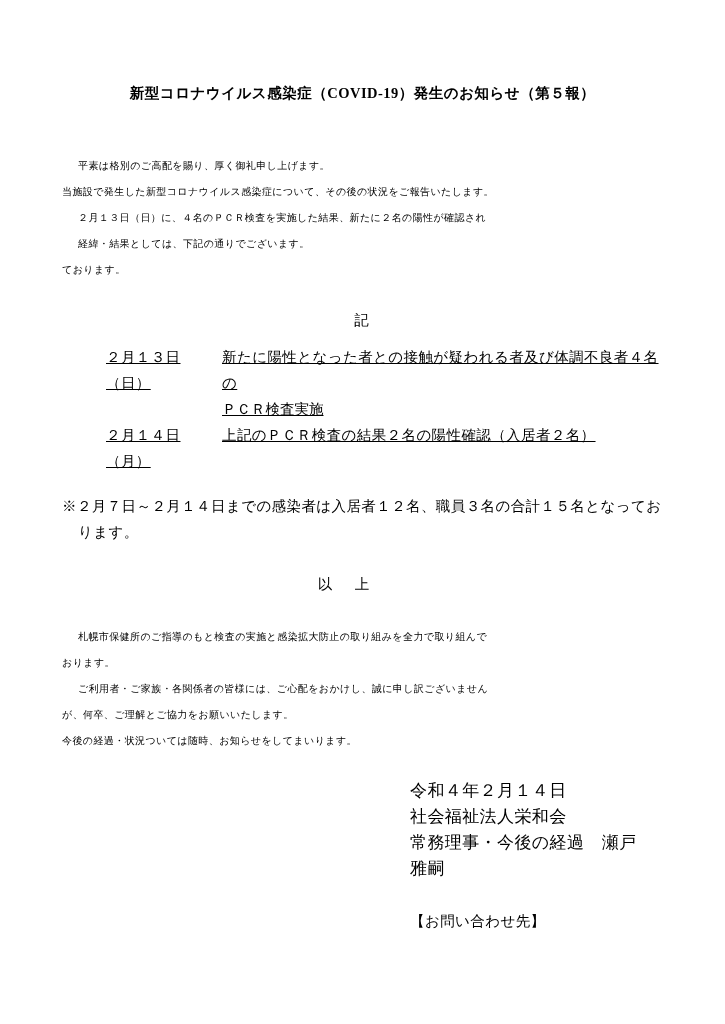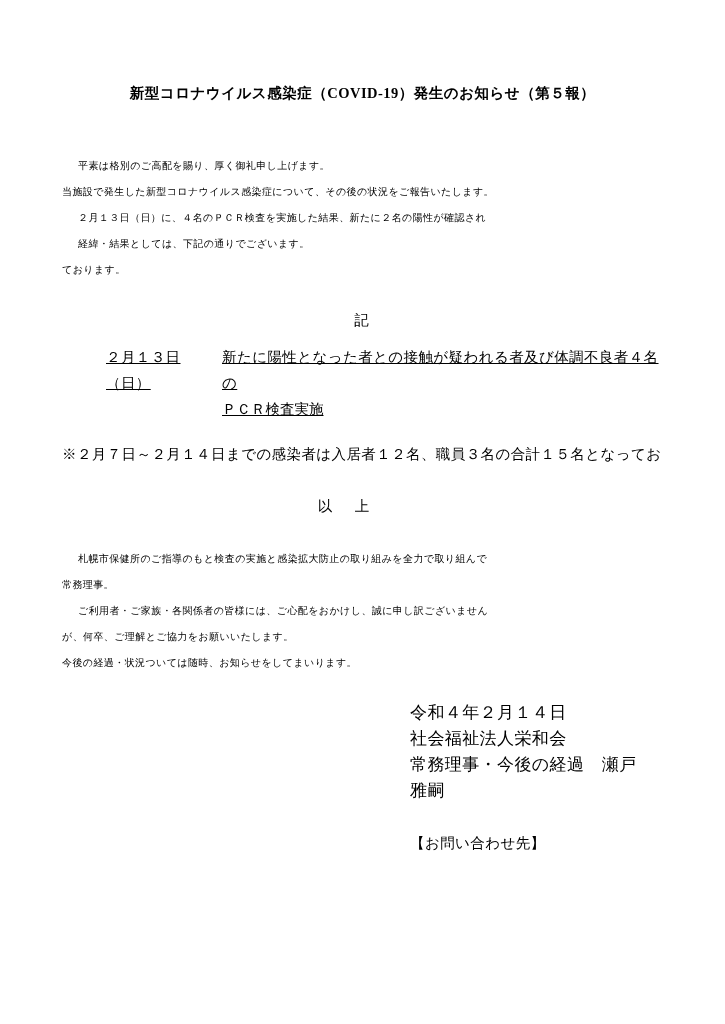--- a/index.html
+++ b/index.html
@@ -128,31 +128,36 @@
 
   <div class="schedule">
     <div class="sched-row">
       <div class="sched-date">２月１３日（日）</div>
       <div class="sched-desc">新たに陽性となった者との接触が疑われる者及び体調不良者４名の</div>
     </div>
     <div class="sched-cont">
       <div class="sched-date">&nbsp;</div>
       <div class="sched-desc">ＰＣＲ検査実施</div>
     </div>
+    <div class="sched-row">
+      <div class="sched-date">２月１４日（月）</div>
+      <div class="sched-desc">上記のＰＣＲ検査の結果２名の陽性確認（入居者２名）</div>
+    </div>
   </div>
 
   <div class="note">
     <span class="line">※２月７日～２月１４日までの感染者は入居者１２名、職員３名の合計１５名となってお</span>
+    <span class="line cont">ります。</span>
   </div>
 
   <div class="ijou">以　上</div>
 
   <div class="block closing">
     <span class="line indent1">札幌市保健所のご指導のもと検査の実施と感染拡大防止の取り組みを全力で取り組んで</span>
-    <span class="line">常務理事。</span>
+    <span class="line">おります。</span>
     <span class="line indent1">ご利用者・ご家族・各関係者の皆様には、ご心配をおかけし、誠に申し訳ございません</span>
     <span class="line">が、何卒、ご理解とご協力をお願いいたします。</span>
     <span class="line">今後の経過・状況ついては随時、お知らせをしてまいります。</span>
   </div>
 
   <div class="signature">
     <span class="line">令和４年２月１４日</span>
     <span class="line">社会福祉法人栄和会</span>
     <span class="line">常務理事・今後の経過　瀬戸　雅嗣</span>
   </div>

